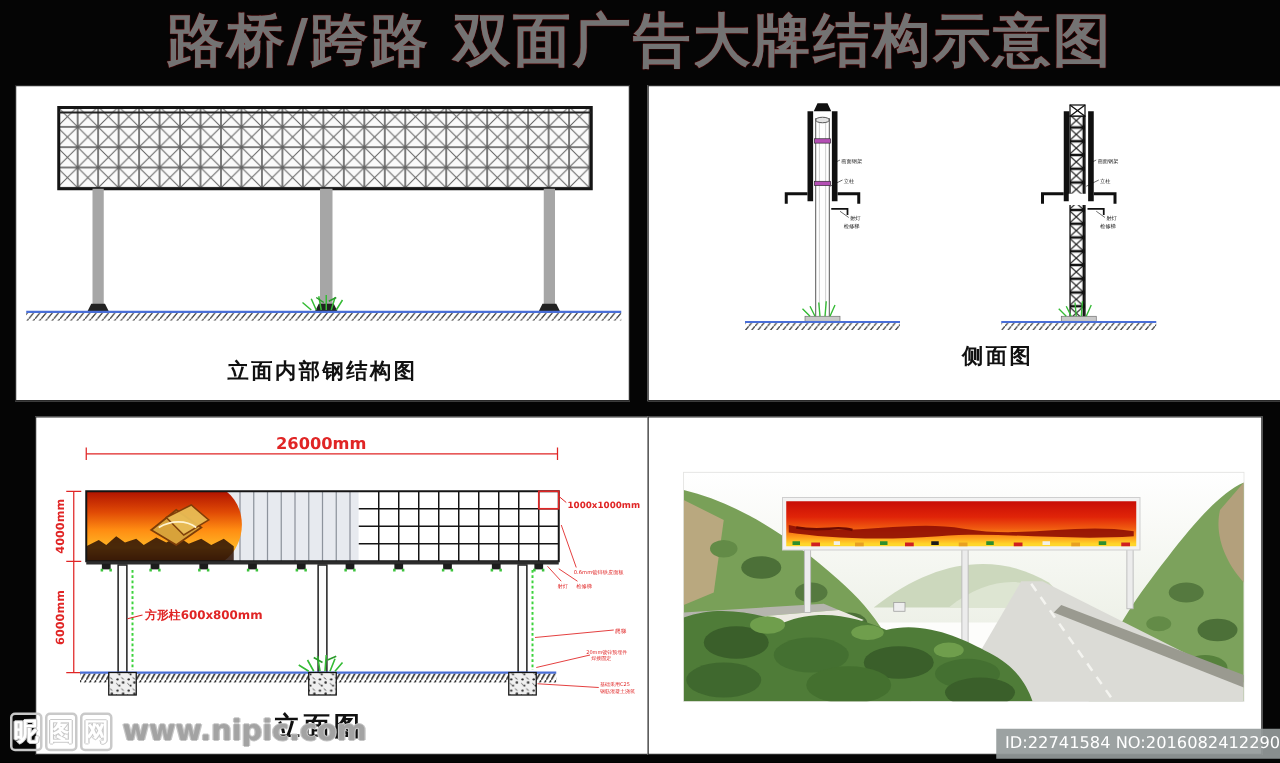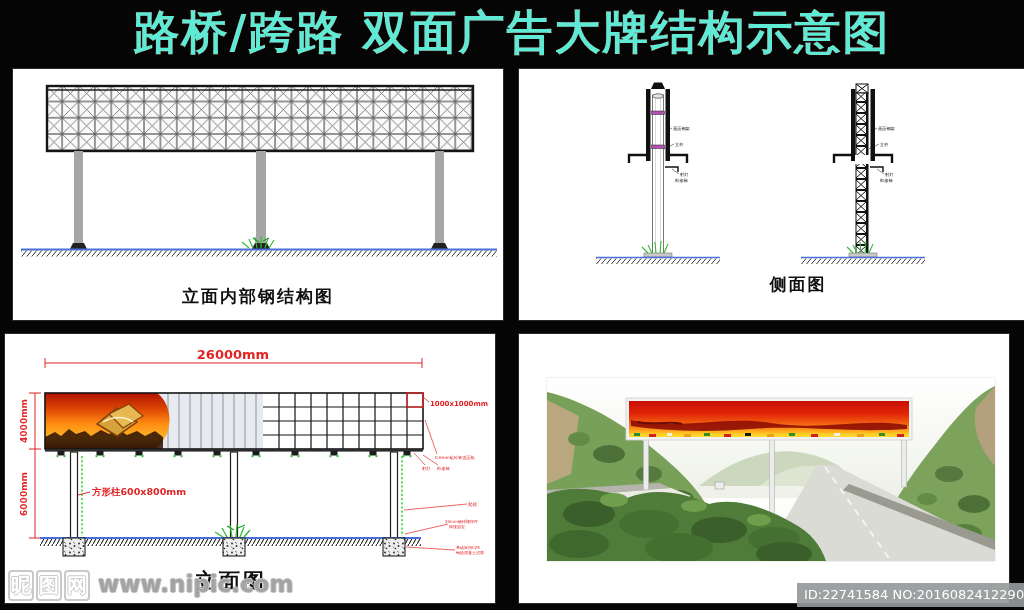--- a/index.html
+++ b/index.html
@@ -1,24 +1,24 @@
 <!DOCTYPE html>
 <html><head>
 <meta charset="utf-8">
 <style>
   html,body{margin:0;padding:0;background:#000;}
   #stage{position:relative;width:1024px;height:610px;background:#050505;overflow:hidden;
          font-family:"DejaVu Sans","Liberation Sans",sans-serif;}
   #title{position:absolute;left:0;top:2px;width:1024px;text-align:center;
-         font-size:46px;font-weight:bold;letter-spacing:2px;color:#5eead4;
+         font-size:46px;font-weight:bold;letter-spacing:2px;color:#737373;
          text-shadow:0 0 1px #a00;white-space:nowrap;}
   .panel{position:absolute;background:#ffffff;border:1px solid #2a2a2a;box-sizing:border-box;}
   #p-tl{left:12px;top:68px;width:492px;height:253px;}
   #p-tr{left:518px;top:68px;width:560px;height:253px;}
-  #p-bl{left:4px;top:333px;width:492px;height:271px;}
+  #p-bl{left:28px;top:333px;width:492px;height:271px;}
   #p-br{left:518px;top:333px;width:492px;height:271px;}
   .panel svg{position:absolute;left:0;top:0;}
   .cap{position:absolute;left:0;width:100%;text-align:center;color:#101010;font-weight:bold;}
   .cap-sm{bottom:12px;font-size:17px;letter-spacing:2px;}
   .cap-lg{bottom:8px;font-size:21px;letter-spacing:3px;}
   #watermark{position:absolute;left:8px;top:570px;white-space:nowrap;z-index:9;}
   #watermark .wm-logo span{display:inline-block;border:2px solid #c9c9c9;border-radius:4px;
       padding:0 1px;margin-right:2px;font-size:20px;font-weight:bold;color:#fff;
       text-shadow:1px 0 #c9c9c9,-1px 0 #c9c9c9,0 1px #c9c9c9,0 -1px #c9c9c9;}
   #watermark .wm-url{font-size:23px;font-weight:bold;color:#a3a3a3;margin-left:6px;

